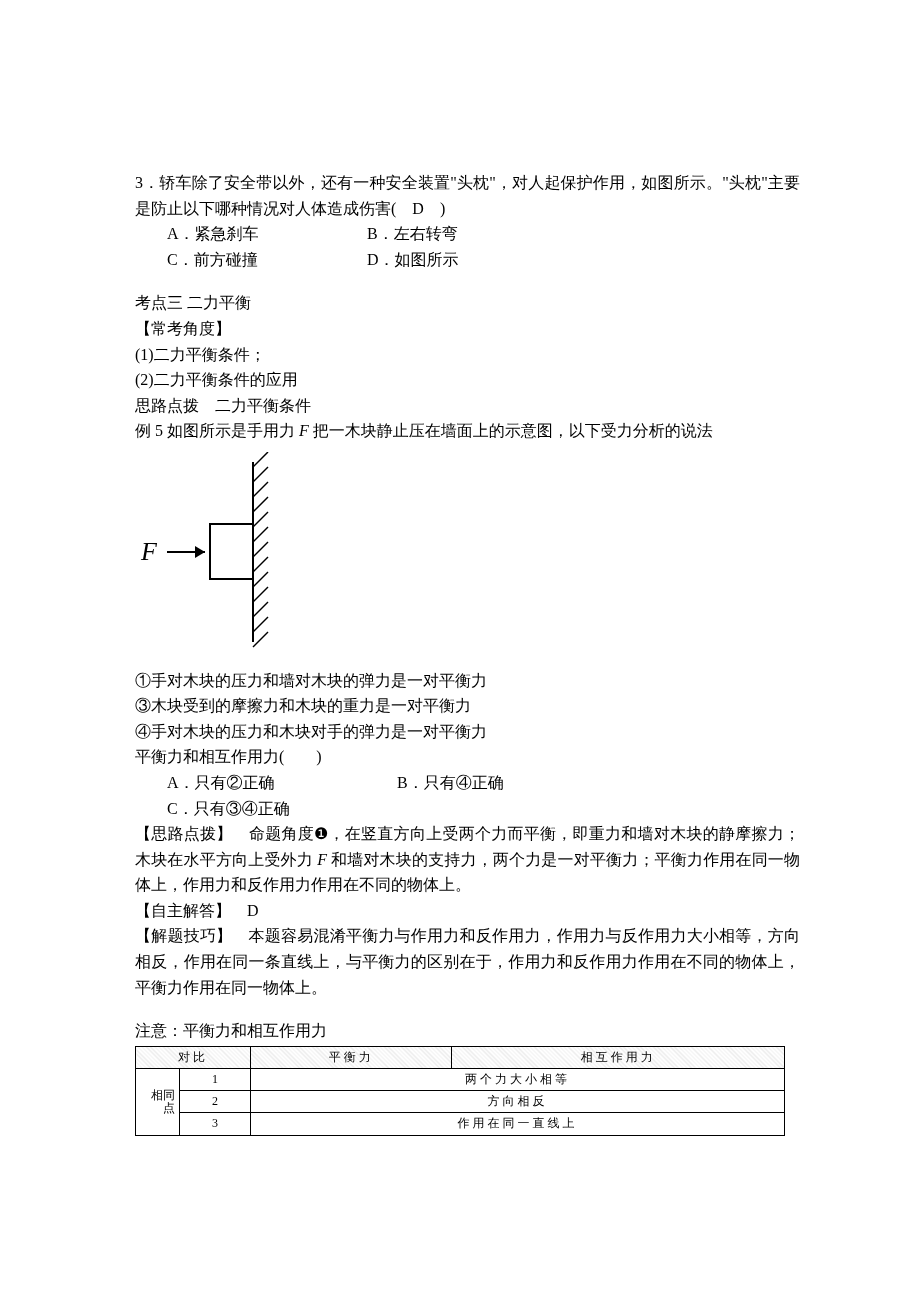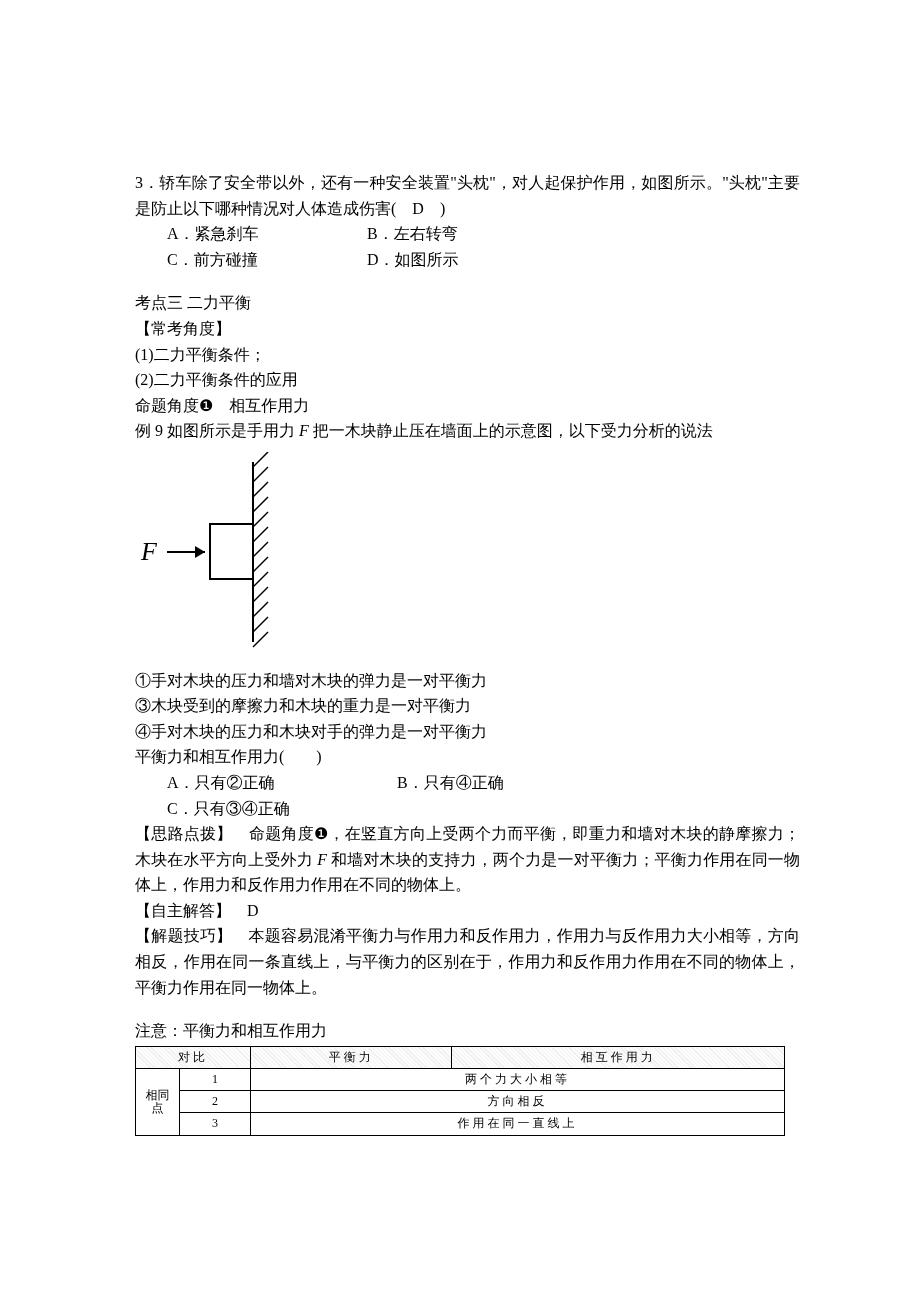--- a/index.html
+++ b/index.html
@@ -58,20 +58,21 @@
     }
     table.comparison th {
       font-weight: normal;
       background-image: repeating-linear-gradient(45deg, rgba(0,0,0,0.08) 0px, rgba(0,0,0,0.08) 1px, transparent 1px, transparent 3px);
     }
     table.comparison .vert-label {
       width: 35px;
       letter-spacing: 0;
       line-height: 1.1;
       padding: 2px 4px;
+      text-align: right;
     }
     table.comparison .num-col {
       width: 70px;
       letter-spacing: 0;
     }
   </style>
 </head>
 <body>
 
 <div class="page">
@@ -83,24 +84,24 @@
   </div>
   <div class="options-row">
     <span class="opt">C．前方碰撞</span>
     <span class="opt">D．如图所示</span>
   </div>
 
   <p class="section-gap">考点三 二力平衡</p>
   <p>【常考角度】</p>
   <p>(1)二力平衡条件；</p>
   <p>(2)二力平衡条件的应用</p>
-  <p>命题角度❶　相互作用力</p>
+  <p>思路点拨　二力平衡条件</p>
 
   <p>
-    <span>例 9 如图所示是手用力 </span><span class="italic">F</span><span> 把一木块静止压在墙面上的示意图，以下受力分析的说法</span>
+    <span>例 5 如图所示是手用力 </span><span class="italic">F</span><span> 把一木块静止压在墙面上的示意图，以下受力分析的说法</span>
   </p>
 
   <div class="fig">
     <svg width="180" height="200" viewBox="0 0 180 200">
 
       <line x1="118" y1="10" x2="118" y2="190" stroke="#000" stroke-width="2"></line>
 
       <line x1="118" y1="15" x2="133" y2="0" stroke="#000" stroke-width="1.5"></line>
       <line x1="118" y1="30" x2="133" y2="15" stroke="#000" stroke-width="1.5"></line>
       <line x1="118" y1="45" x2="133" y2="30" stroke="#000" stroke-width="1.5"></line>

